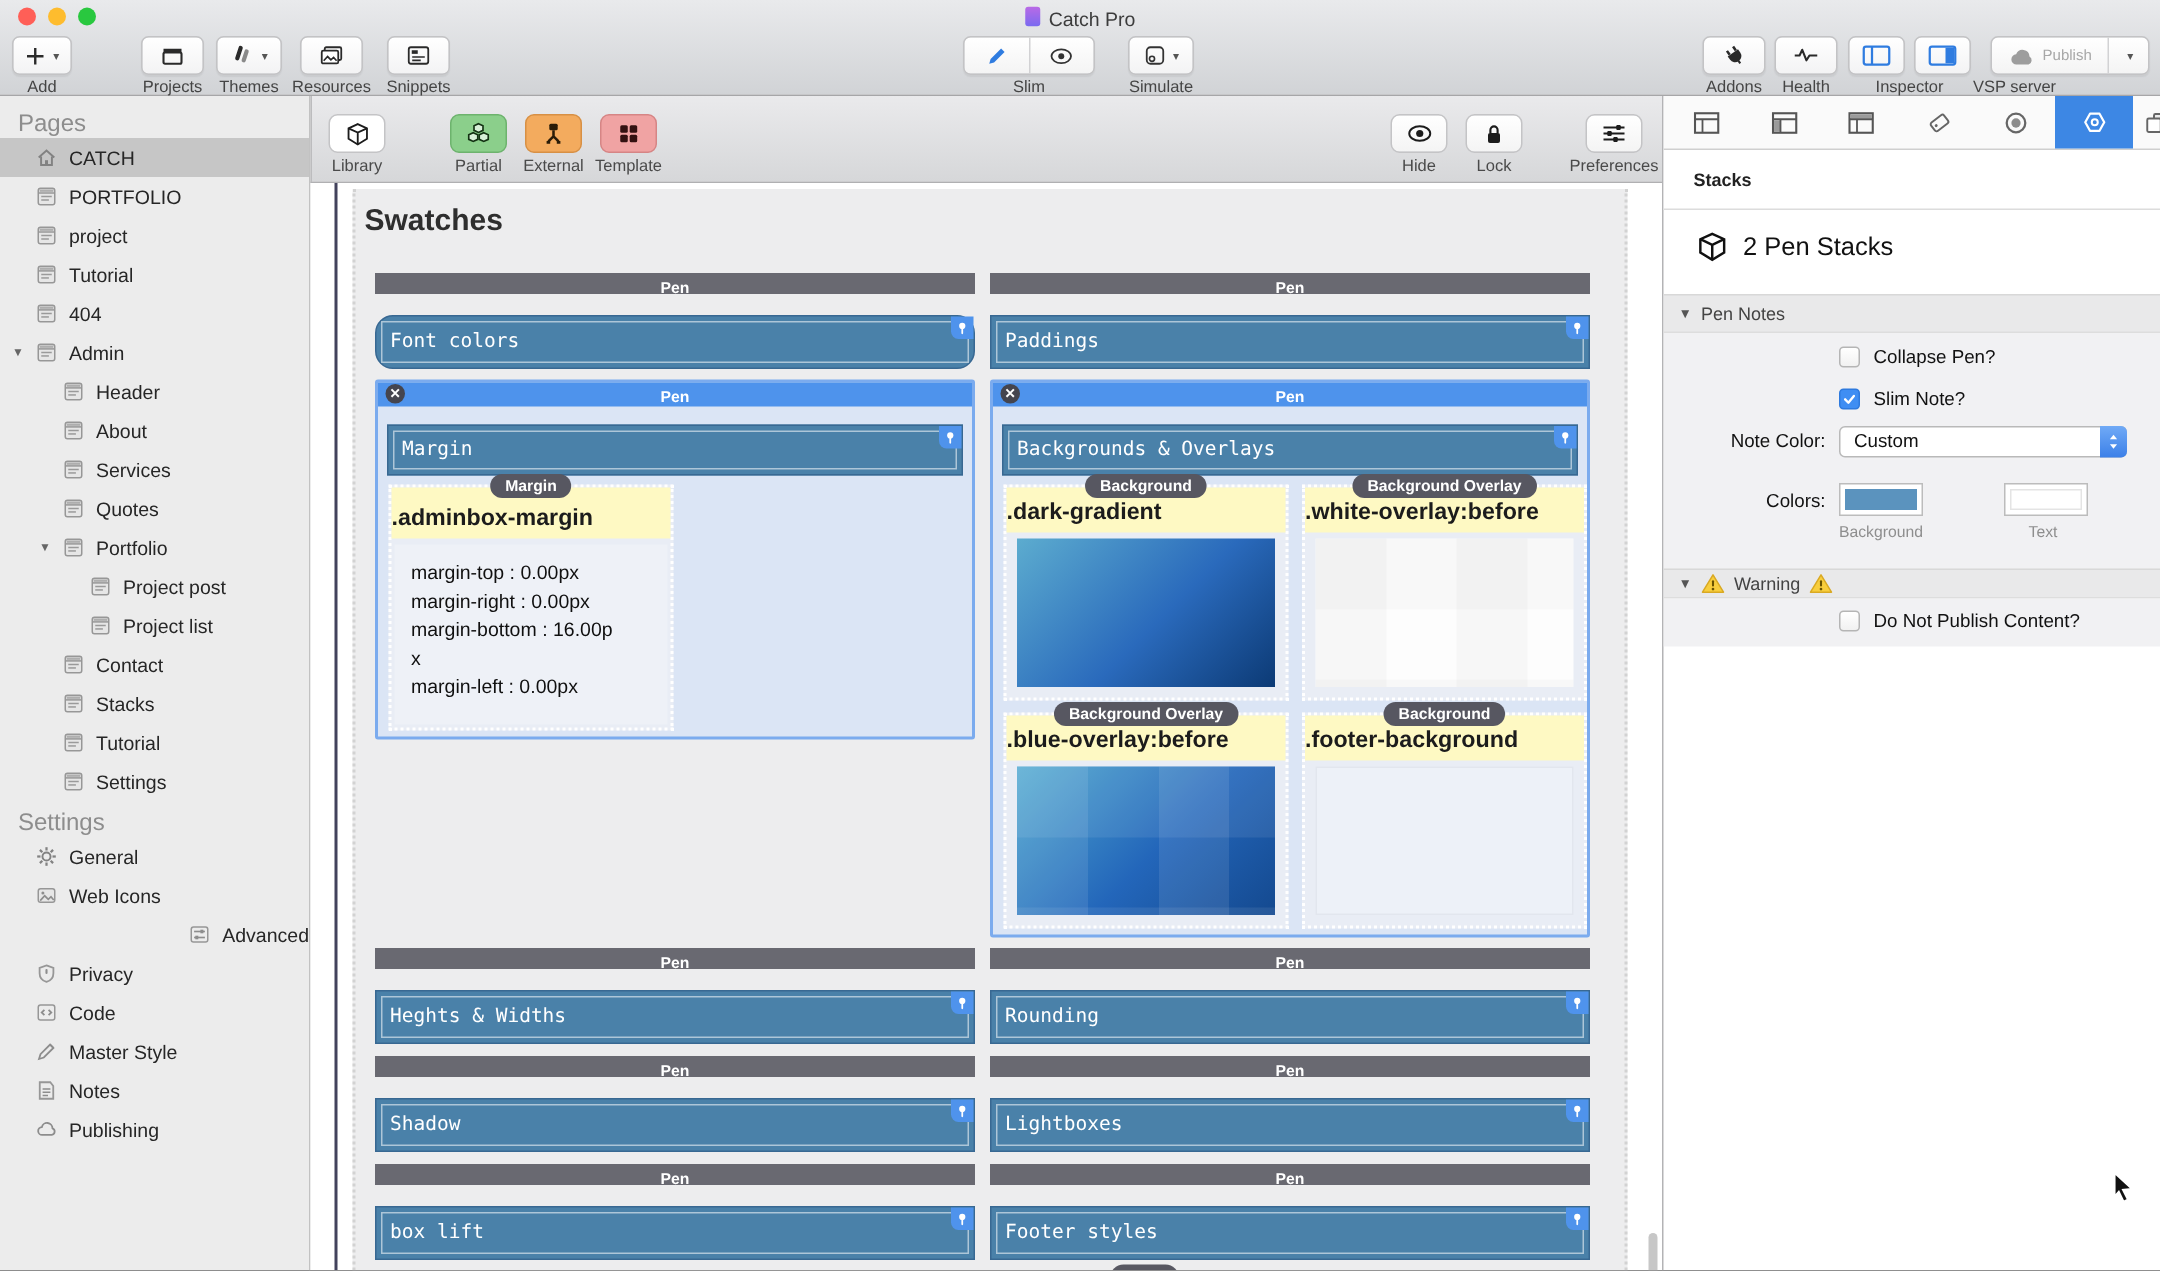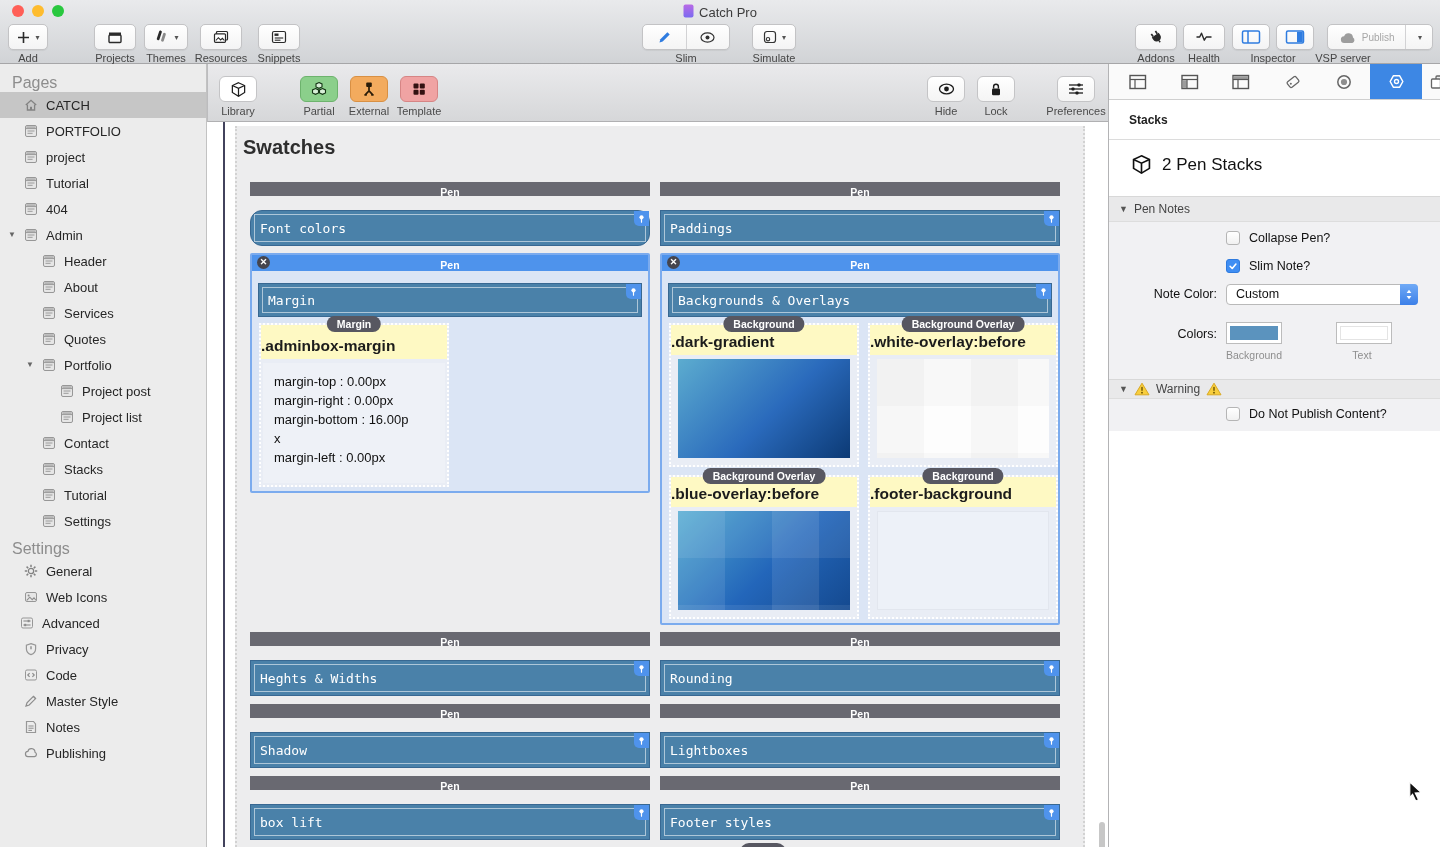--- a/index.html
+++ b/index.html
@@ -456,21 +456,21 @@
         <div class="srow" style="padding-left: 24px;">
           <span class="sic">
             <svg width="14" height="14" viewBox="0 0 14 14">
               <rect x="1.5" y="2.5" width="11" height="9" rx="1.5" fill="#e6e6e6" stroke="#979797"></rect>
               <circle cx="4.6" cy="5.4" r="1" fill="#8d8d8d"></circle>
               <path d="M2.8 10.4l3-3.2 2.4 2.4 1.8-1.8 1.8 2.2" fill="none" stroke="#8d8d8d" stroke-width="1.1"></path>
             </svg>
           </span>
           <span>Web Icons</span>
         </div>
-        <div class="srow" style="padding-left: 20px;">
+        <div class="srow" style="padding-left: 20px; justify-content: flex-end;">
           <span class="sic">
             <svg width="14" height="14" viewBox="0 0 14 14">
               <rect x="1.5" y="2" width="11" height="10" rx="1.5" fill="none" stroke="#979797"></rect>
               <g stroke="#8d8d8d" stroke-width="1.1">
                 <line x1="3.4" y1="5" x2="10.6" y2="5"></line>
                 <line x1="3.4" y1="9" x2="10.6" y2="9"></line>
               </g>
               <rect x="7.6" y="3.8" width="2" height="2.4" fill="#8d8d8d"></rect>
               <rect x="4.2" y="7.8" width="2" height="2.4" fill="#8d8d8d"></rect>
             </svg>

